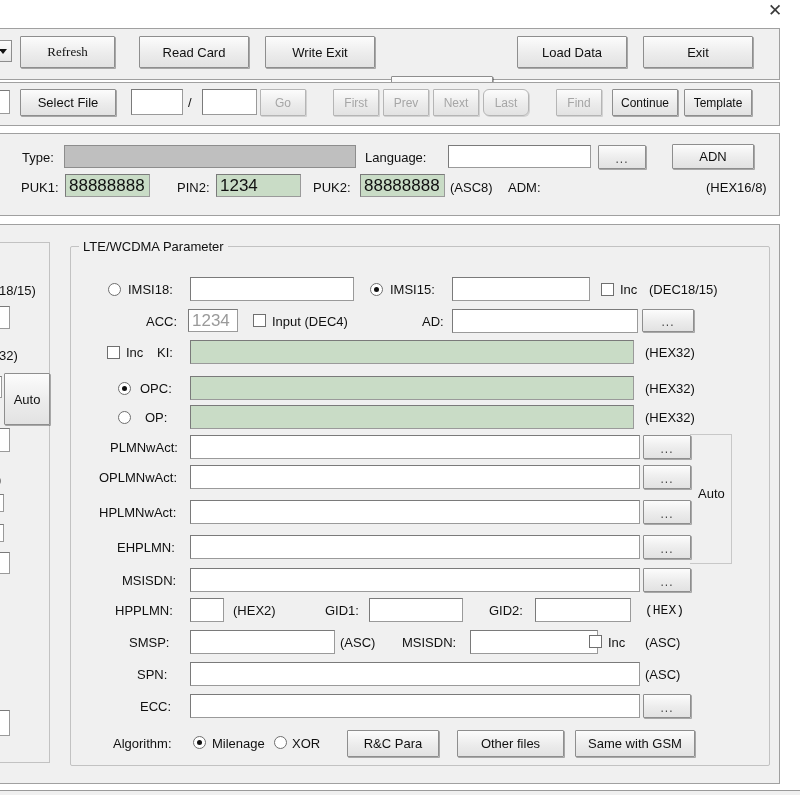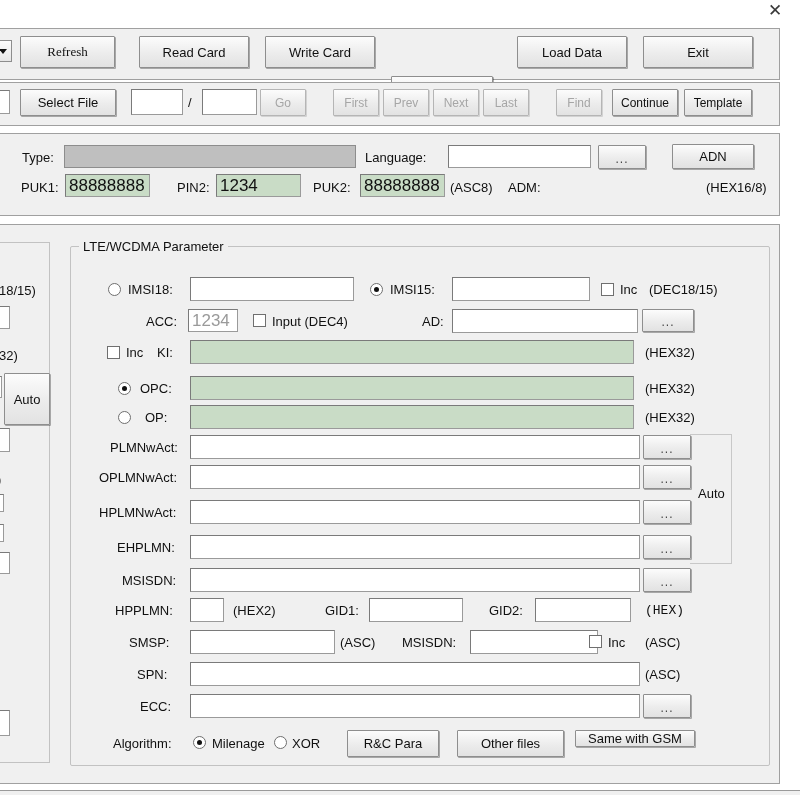--- a/index.html
+++ b/index.html
@@ -177,21 +177,21 @@
 
   <div class="combo-arrow" style="left:-6px; top:40px; width:18px; height:22px;"></div>
 
   <div class="btn" style="left:20px; top:36px; width:95px; height:32px;font-family:Liberation Serif, serif;">
     <span>Refresh</span>
   </div>
   <div class="btn" style="left:139px; top:36px; width:110px; height:32px;">
     <span>Read Card</span>
   </div>
   <div class="btn" style="left:265px; top:36px; width:110px; height:32px;">
-    <span>Write Card</span>
+    <span>Write Exit</span>
   </div>
   <div class="btn" style="left:391px; top:36px; width:102px; height:32px;margin-top:40px;">
     <span>Save Data</span>
   </div>
   <div class="btn" style="left:517px; top:36px; width:110px; height:32px;">
     <span>Load Data</span>
   </div>
   <div class="btn" style="left:643px; top:36px; width:110px; height:32px;">
     <span>Exit</span>
   </div>
@@ -220,21 +220,21 @@
   </div>
   <div class="btn small disabled" style="left:333px; top:89px; width:46px; height:27px;">
     <span>First</span>
   </div>
   <div class="btn small disabled" style="left:383px; top:89px; width:46px; height:27px;">
     <span>Prev</span>
   </div>
   <div class="btn small disabled" style="left:433px; top:89px; width:46px; height:27px;">
     <span>Next</span>
   </div>
-  <div class="btn small disabled" style="left:483px; top:89px; width:46px; height:27px;">
+  <div class="btn small disabled" style="left:483px; top:89px; width:46px; height:27px;border-radius:6px;">
     <span>Last</span>
   </div>
   <div class="btn small disabled" style="left:556px; top:89px; width:46px; height:27px;">
     <span>Find</span>
   </div>
   <div class="btn small" style="left:612px; top:89px; width:66px; height:27px;">
     <span>Continue</span>
   </div>
   <div class="btn small" style="left:684px; top:89px; width:68px; height:27px;">
     <span>Template</span>
@@ -449,19 +449,19 @@
   <div class="lbl" style="left:212px; top:737px;"><span>Milenage</span></div>
   <div class="rb" style="left:274px; top:736px;"></div>
   <div class="lbl" style="left:292px; top:737px;"><span>XOR</span></div>
 
   <div class="btn" style="left:347px; top:730px; width:92px; height:27px;">
     <span>R&amp;C Para</span>
   </div>
   <div class="btn" style="left:457px; top:730px; width:107px; height:27px;">
     <span>Other files</span>
   </div>
-  <div class="btn" style="left:575px; top:730px; width:120px; height:17px;">
+  <div class="btn" style="left:575px; top:730px; width:120px; height:27px;">
     <span>Same with GSM</span>
   </div>
 
   <div style="position:absolute; left:0; top:790px; width:800px; height:4px; background:#f0f0f0; border-top:1px solid #9a9a9a;"></div>
 
 </div>
 
 </body></html>

